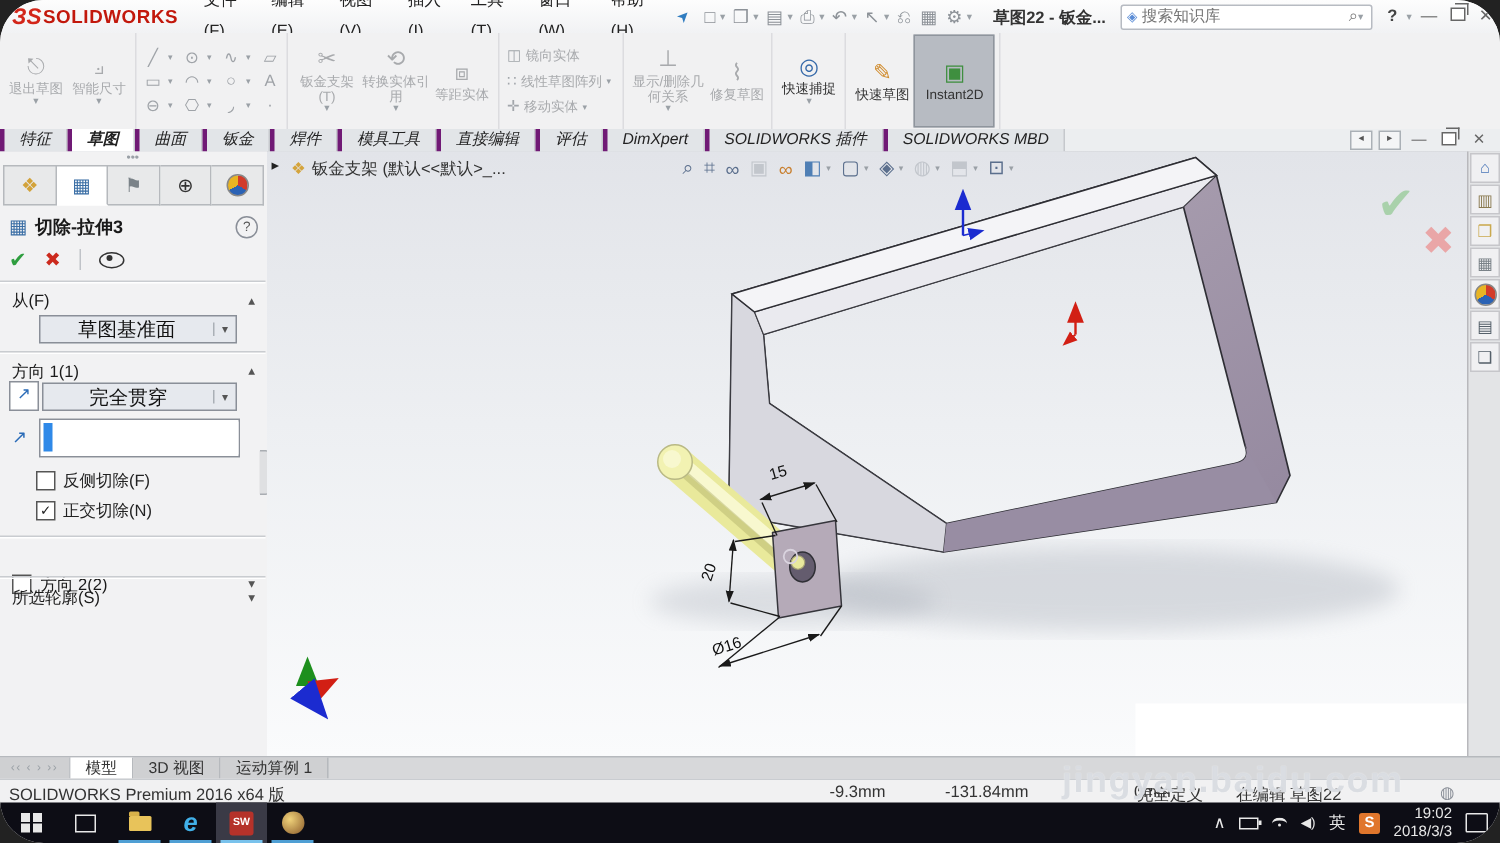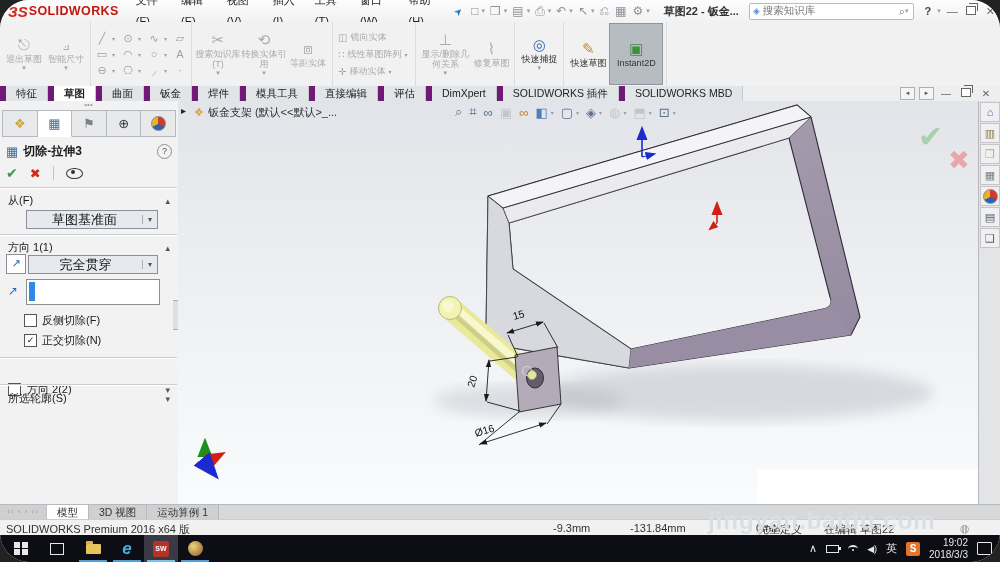--- a/index.html
+++ b/index.html
@@ -12,21 +12,21 @@
   .lsw{color:#c2180c;font-weight:bold;font-size:12.5px;letter-spacing:.4px;margin:0 10px 0 1px;}
   .menu{padding:0 7px;line-height:21px;}
   .pin{color:#2f7cc0;font-size:10px;display:inline-block;transform:rotate(-45deg);margin:0 6px;}
   .qat{display:flex;align-items:center;color:#8d9298;}
   .qi{font-size:12px;padding:0 3px;color:#8d9298;}
   .qd{font-size:7px;color:#9aa0a6;margin-right:2px;}
   .dtitle{font-weight:bold;margin:0 10px 0 12px;color:#333;white-space:nowrap;text-align:right;}
   .sbox{width:168px;height:15px;border:1px solid #b7bbc2;background:#fff;border-radius:2px;display:flex;align-items:center;padding:0 3px;}
   .shield{color:#5b8dd6;font-size:9px;}
   .sbox input{border:0;outline:0;flex:1;font-size:10.5px;color:#888;background:transparent;min-width:0;padding:0 3px;
-              font-family:Liberation Mono, monospace;}
+              font-family:Liberation Sans, sans-serif;}
   .smag{color:#777;font-size:11px;}
   .helpb{margin:0 6px 0 10px;color:#444;font-weight:bold;}
   .wbtn{width:22px;text-align:center;color:#666;font-size:11px;line-height:21px;}
   .rest{display:inline-block;width:8px;height:7px;border:1px solid #666;position:relative;background:#fff;}
   .rest::before{content:"";position:absolute;left:2px;top:-4px;width:8px;height:7px;border:1px solid #666;border-bottom:0;border-left:0;}
   
   .ribbon{position:absolute;left:0;top:22px;width:1000px;height:64px;background:#f1f1f2;border-bottom:1px solid #cdd0d4;
           display:flex;align-items:stretch;}
   .rg{display:flex;align-items:center;padding:1px 3px;border-right:1px solid #dcdcdf;}
   .rbig{width:42px;display:flex;flex-direction:column;align-items:center;justify-content:center;height:60px;}
@@ -39,21 +39,21 @@
   .grow{display:flex;gap:2px;align-items:center;}
   .gi{width:16px;text-align:center;font-size:11px;color:#9fa3a8;}
   .ga{font-size:6px;color:#9aa0a6;width:6px;}
   .mcol{display:flex;flex-direction:column;justify-content:center;gap:4px;height:60px;padding:0 2px;}
   .mrow{display:flex;align-items:center;gap:3px;font-size:9px;color:#a8aaad;white-space:nowrap;}
   .mi{font-size:10px;color:#a2a6ab;}
   .i2d{background:#b7bbc2;border:1px solid #8f959d;}
   
   .trow{position:absolute;left:0;top:86px;width:1000px;height:15px;background:#eceef0;border-bottom:1px solid #b9bcc0;
         display:flex;align-items:stretch;font-size:10.5px;color:#222;}
-  .ctab{padding:0 10px;line-height:14px;background:#e2e5e8;border-right:1px solid #c5c8cc;border-left:6px solid #701a75;}
+  .ctab{padding:0 10px;line-height:14px;background:#e2e5e8;border-right:1px solid #c5c8cc;border-left:3px solid #701a75;font-style:italic;}
   .ctab.act{background:#fff;font-weight:bold;}
   .trct{margin-left:auto;display:flex;align-items:center;gap:4px;padding-right:6px;color:#777;}
   .nbx{width:13px;height:11px;border:1px solid #aab0b6;background:#f4f5f6;font-size:7px;line-height:10px;text-align:center;color:#555;}
   .dwb{font-size:10px;color:#666;width:16px;text-align:center;}
   
   .main{position:absolute;left:0;top:101px;width:1000px;height:403px;}
   
   .lp{position:absolute;left:0;top:0;width:178px;height:403px;background:#f2f2f3;border-right:1px solid #b6b9bd;font-size:11px;color:#222;}
   .grip{position:absolute;left:0;top:0;width:177px;height:9px;text-align:center;color:#9aa0a6;font-size:8px;line-height:7px;}
   .ptabs{position:absolute;left:2px;top:9px;width:174px;height:26px;display:flex;}
@@ -232,21 +232,21 @@
             <span class="ga">▾</span>
           <span class="gi">◞</span>
             <span class="ga">▾</span>
           <span class="gi">·</span>
         </div>
       </div>
     </div>
     <div class="rg">
       <div class="rbig" style="width:46px">
         <span class="ric dis">✂</span>
-        <span class="rlbl dis">搜索知识库(T)</span>
+        <span class="rlbl dis">钣金支架(T)</span>
         <span class="dd7">▾</span>
       </div>
       <div class="rbig" style="width:46px">
         <span class="ric dis">⟲</span>
         <span class="rlbl dis">转换实体引用</span>
         <span class="dd7">▾</span>
       </div>
       <div class="rbig" style="width:42px">
         <span class="ric dis">⧈</span>
         <span class="rlbl dis">等距实体</span>

